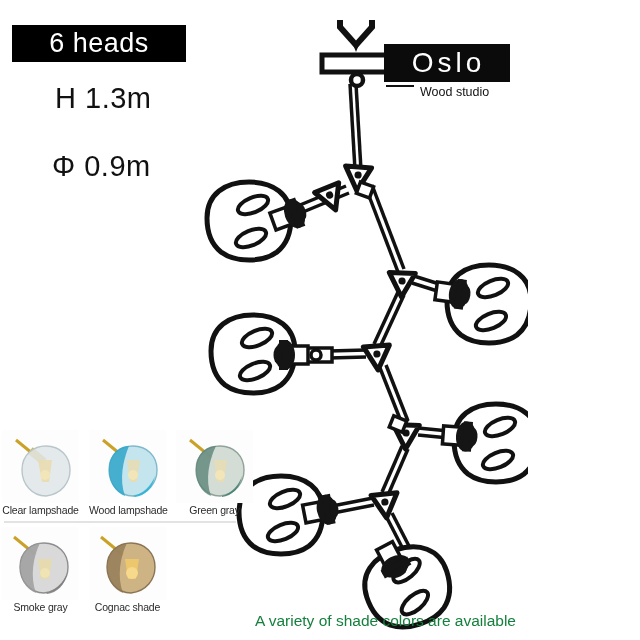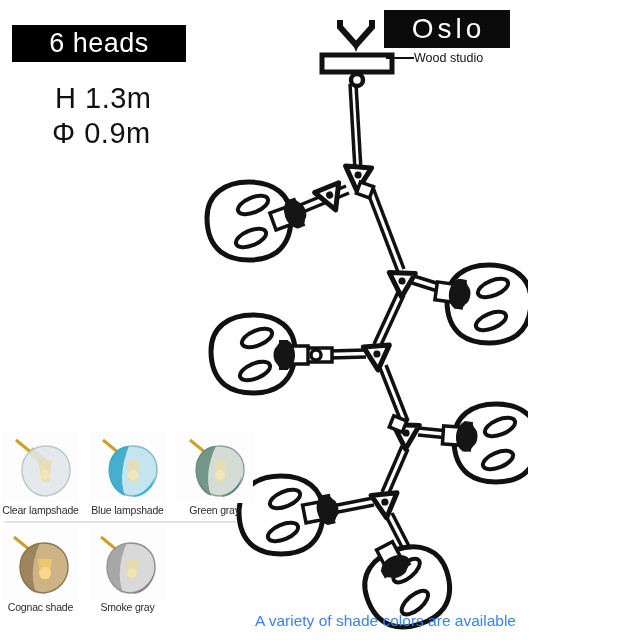--- a/index.html
+++ b/index.html
@@ -35,54 +35,54 @@
     line-height: 1;
   }
   .spec-line {
     position: absolute;
     color: #111111;
     font-size: 29px;
     letter-spacing: 0.5px;
     white-space: nowrap;
   }
   #spec-height { left: 55px; top: 82px; }
-  #spec-diameter { left: 52px; top: 117px; }
+  #spec-diameter { left: 52px; top: 150px; }
   #spec-body {
     position: absolute;
     left: 54px;
     top: 190px;
     color: #111111;
     font-size: 20px;
     white-space: nowrap;
   }
 
   
   #brand {
     position: absolute;
     right: 18px;
-    top: 10px;
+    top: 44px;
     width: 126px;
   }
   #brand-mark {
     background: #0b0b0b;
     height: 38px;
     display: flex;
     align-items: center;
     justify-content: center;
   }
   #brand-name {
     color: #ffffff;
     font-size: 28px;
     letter-spacing: 4px;
     line-height: 1;
     padding-left: 3px;
   }
   #brand-sub-row {
     display: flex;
-    align-items: center;
+    gap: 6px;
     margin-top: 3px;
     padding-left: 2px;
   }
   #brand-rule {
     width: 28px;
     height: 2px;
     background: #111111;
     flex: none;
   }
   #brand-sub {
@@ -135,21 +135,21 @@
     height: 2px;
     background: #e3e3e3;
     margin: 1px 2px 4px 2px;
   }
 
   
   #shade-note {
     position: absolute;
     right: 12px;
     bottom: 10px;
-    color: #3b82f6;
+    color: #15803d;
     font-size: 15.5px;
     white-space: nowrap;
   }
 </style>
 </head>
 <body>
 
 <div id="page">
 
   <svg id="lamp-figure" viewBox="0 0 640 640">
@@ -357,21 +357,21 @@
         <div class="swatch-thumb">
           <svg viewBox="0 0 77 73" width="77" height="73">
             <line x1="14" y1="10" x2="36" y2="28" stroke="#c9a227" stroke-width="3"></line>
             <path d="M 20,40 C 20,24 32,16 44,16 C 58,16 68,26 68,40 C 68,52 60,64 44,66 C 30,66 20,54 20,40 Z" fill="#bfe2ec" fill-opacity="0.9" stroke="#7fb9cc" stroke-width="1.4"></path>
             <path d="M 20,40 C 20,24 30,16 40,16 C 34,30 30,50 36,66 C 26,62 20,52 20,40 Z" fill="#2fa6c9" fill-opacity="0.85"></path>
             <path d="M 44,66 C 54,64 62,56 66,46 C 64,58 56,66 46,67 Z" fill="#2fb4d4" fill-opacity="0.9"></path>
             <path d="M 38,30 L 41,52 L 48,52 L 51,30 Z" fill="#e8dcb0" fill-opacity="0.85"></path>
             <circle cx="44" cy="45" r="5" fill="#f2e6b8"></circle>
           </svg>
         </div>
-        <div class="swatch-label">Blue lampshade</div>
+        <div class="swatch-label">Wood lampshade</div>
       </div>
 
       <div class="swatch">
         <div class="swatch-thumb">
           <svg viewBox="0 0 77 73" width="77" height="73">
             <line x1="14" y1="10" x2="36" y2="28" stroke="#c9a227" stroke-width="3"></line>
             <path d="M 20,40 C 20,24 32,16 44,16 C 58,16 68,26 68,40 C 68,52 60,64 44,66 C 30,66 20,54 20,40 Z" fill="#cfd8d2" fill-opacity="0.9" stroke="#8fa39a" stroke-width="1.4"></path>
             <path d="M 20,40 C 20,24 30,16 40,16 C 33,30 29,50 35,66 C 25,62 20,52 20,40 Z" fill="#5c8478" fill-opacity="0.8"></path>
             <path d="M 46,66 C 56,63 63,55 66,46 C 64,58 56,66 46,67 Z" fill="#3f7f72" fill-opacity="0.85"></path>
             <path d="M 38,30 L 41,52 L 48,52 L 51,30 Z" fill="#e8dcb0" fill-opacity="0.8"></path>
@@ -382,41 +382,41 @@
       </div>
     </div>
 
     <div class="row-divider"></div>
 
     <div class="swatch-row">
       <div class="swatch">
         <div class="swatch-thumb">
           <svg viewBox="0 0 77 73" width="77" height="73">
             <line x1="12" y1="10" x2="34" y2="28" stroke="#c9a227" stroke-width="3"></line>
-            <path d="M 18,40 C 18,24 30,16 42,16 C 56,16 66,26 66,40 C 66,52 58,64 42,66 C 28,66 18,54 18,40 Z" fill="#c9ab77" fill-opacity="0.9" stroke="#8c7554" stroke-width="1.4"></path>
-            <path d="M 18,40 C 18,26 28,17 38,16 C 31,30 28,50 34,66 C 24,62 18,52 18,40 Z" fill="#8c7554" fill-opacity="0.75"></path>
-            <path d="M 36,32 L 39,52 L 47,52 L 50,32 Z" fill="#f0c96a" fill-opacity="0.9"></path>
-            <circle cx="43" cy="46" r="6" fill="#f6d98a"></circle>
-          </svg>
-        </div>
-        <div class="swatch-label">Cognac shade</div>
-      </div>
-
-      <div class="swatch">
-        <div class="swatch-thumb">
-          <svg viewBox="0 0 77 73" width="77" height="73">
-            <line x1="12" y1="10" x2="34" y2="28" stroke="#c9a227" stroke-width="3"></line>
             <path d="M 18,40 C 18,24 30,16 42,16 C 56,16 66,26 66,40 C 66,52 58,64 42,66 C 28,66 18,54 18,40 Z" fill="#d6d6d6" fill-opacity="0.92" stroke="#8e8e8e" stroke-width="1.4"></path>
             <path d="M 18,40 C 18,26 28,17 38,16 C 31,30 28,50 34,66 C 24,62 18,52 18,40 Z" fill="#9a9a9a" fill-opacity="0.8"></path>
             <path d="M 44,66 C 54,63 62,55 65,46 C 63,58 55,66 45,67 Z" fill="#7e7e7e" fill-opacity="0.85"></path>
             <path d="M 36,32 L 39,52 L 47,52 L 50,32 Z" fill="#e6d9a8" fill-opacity="0.85"></path>
             <circle cx="43" cy="46" r="5" fill="#f0e4b4"></circle>
           </svg>
         </div>
         <div class="swatch-label">Smoke gray</div>
       </div>
 
+      <div class="swatch">
+        <div class="swatch-thumb">
+          <svg viewBox="0 0 77 73" width="77" height="73">
+            <line x1="12" y1="10" x2="34" y2="28" stroke="#c9a227" stroke-width="3"></line>
+            <path d="M 18,40 C 18,24 30,16 42,16 C 56,16 66,26 66,40 C 66,52 58,64 42,66 C 28,66 18,54 18,40 Z" fill="#c9ab77" fill-opacity="0.9" stroke="#8c7554" stroke-width="1.4"></path>
+            <path d="M 18,40 C 18,26 28,17 38,16 C 31,30 28,50 34,66 C 24,62 18,52 18,40 Z" fill="#8c7554" fill-opacity="0.75"></path>
+            <path d="M 36,32 L 39,52 L 47,52 L 50,32 Z" fill="#f0c96a" fill-opacity="0.9"></path>
+            <circle cx="43" cy="46" r="6" fill="#f6d98a"></circle>
+          </svg>
+        </div>
+        <div class="swatch-label">Cognac shade</div>
+      </div>
+
     </div>
   </div>
 
   <div id="shade-note">A variety of shade colors are available</div>
 
 </div>
 
 </body></html>

